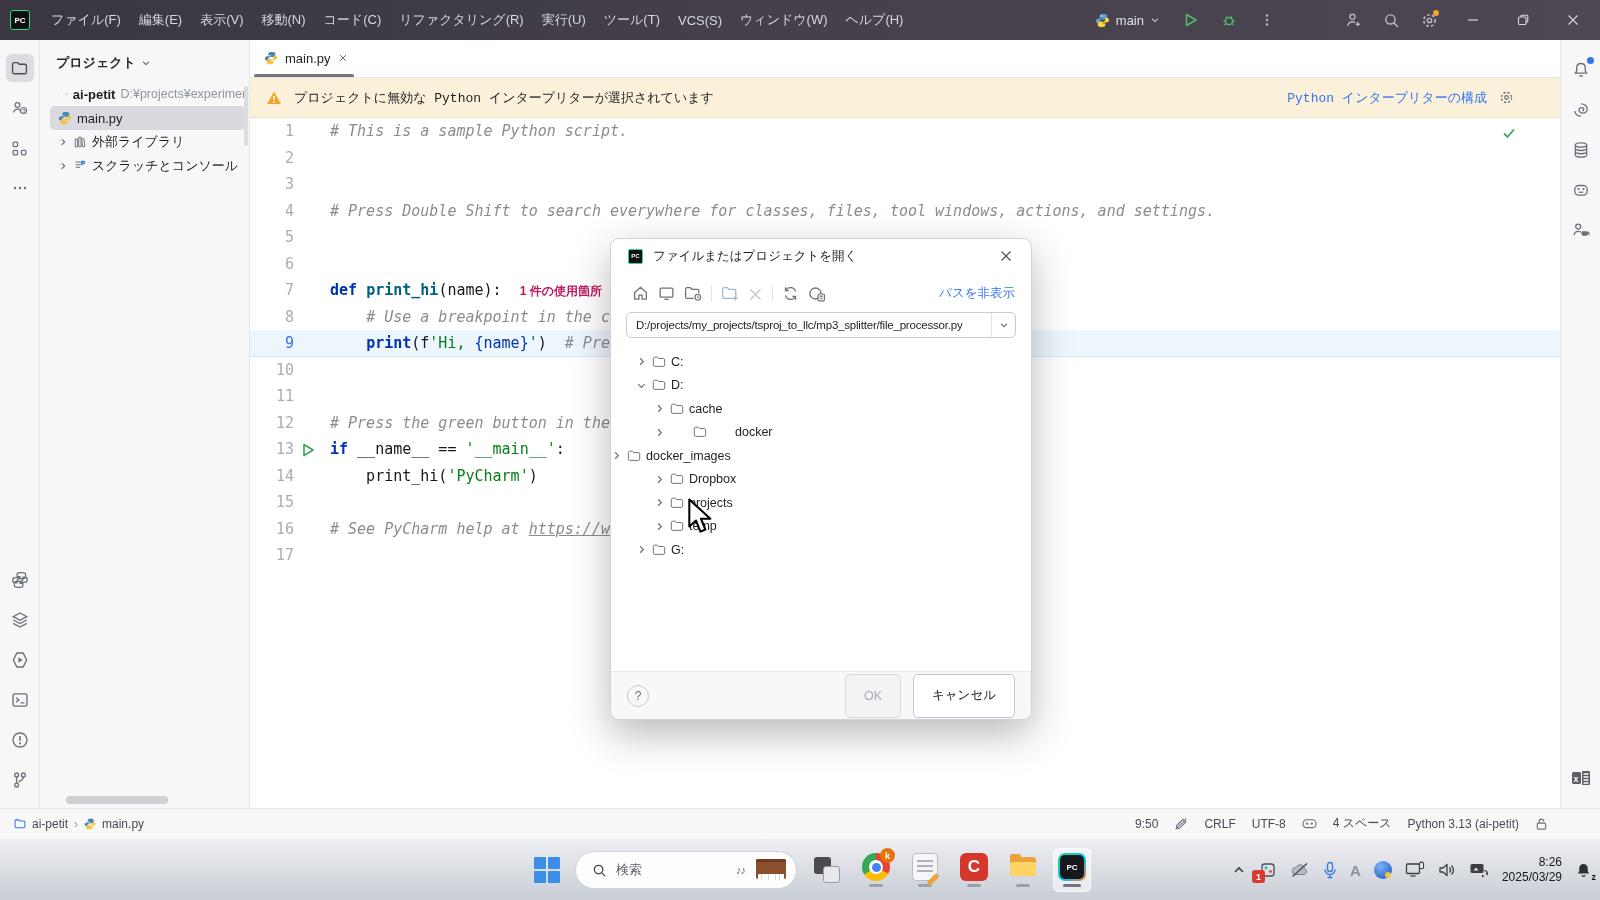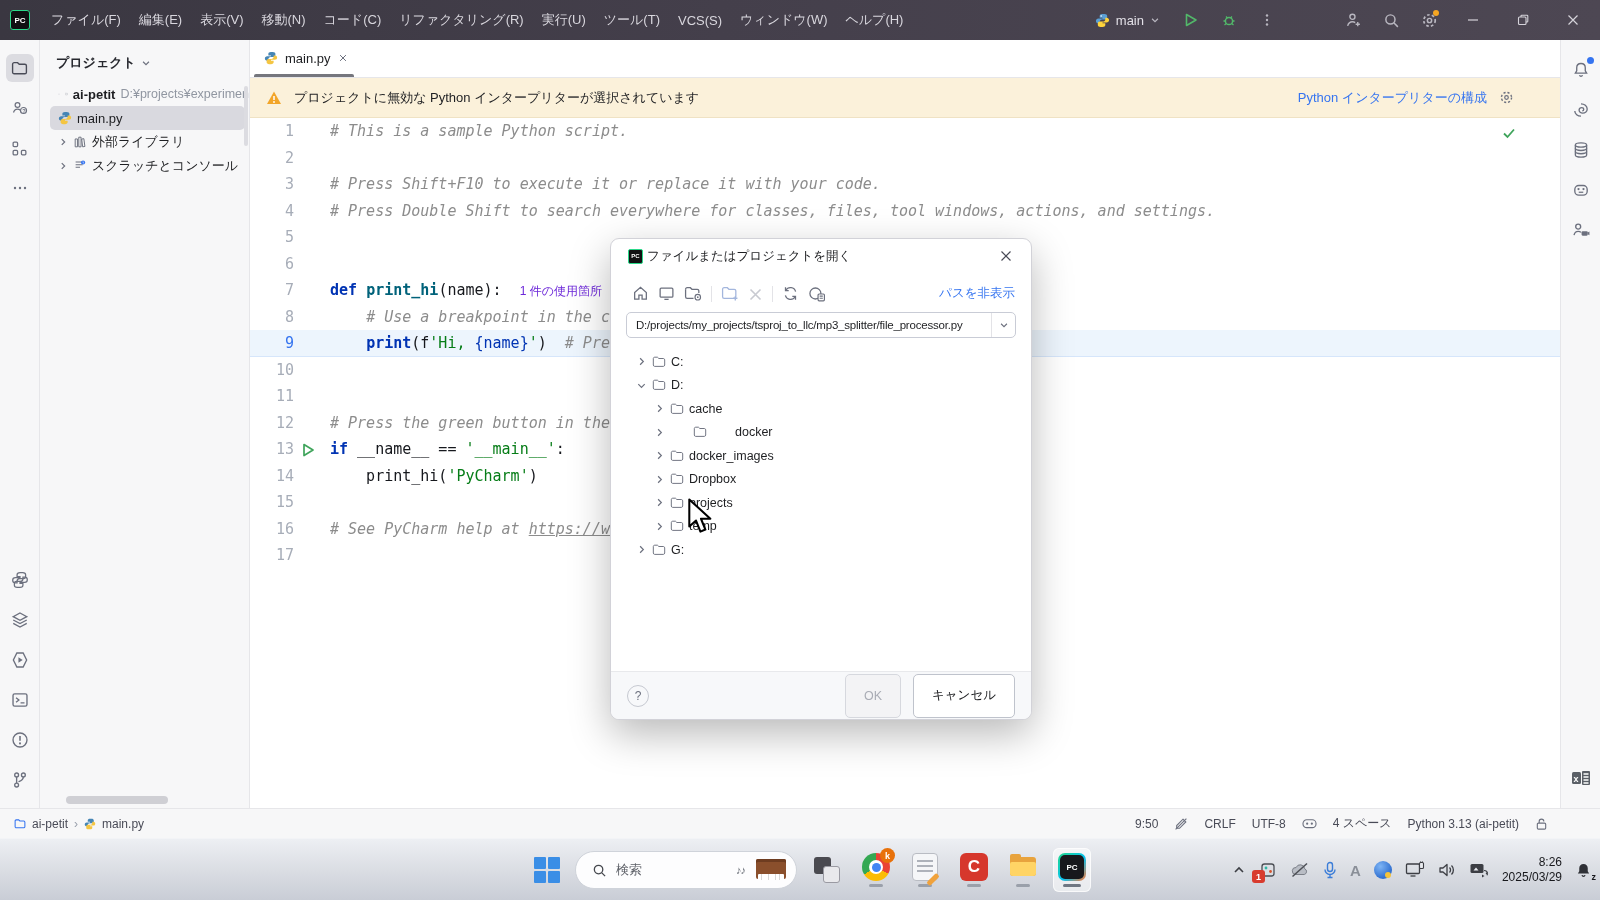--- a/index.html
+++ b/index.html
@@ -36,48 +36,48 @@
   .pp-name-b { font-weight:bold; color:#1e1f22; }
   .pp-path { color:#9096a1; font-size:12.5px; }
   .pp-indent1 { padding-left:52px; }
   .pp-hscroll { position:absolute; left:26px; bottom:4px; width:102px; height:8px; border-radius:4px; background:#cfcfd4; }
   .pp-vscroll { position:absolute; right:1px; top:46px; width:4px; height:60px; border-radius:2px; background:#dcdce1; }
 
   .editor { position:absolute; left:250px; top:40px; width:1310px; height:768px; background:#fff; }
   .tabbar { height:38px; border-bottom:1px solid #e6e6e9; display:flex; align-items:flex-end; }
   .tab { position:relative; display:flex; align-items:center; gap:7px; height:38px; padding:0 10px 0 14px; font-size:13px; color:#1e1f22; }
   .tab-underline { position:absolute; left:4px; right:4px; bottom:0; height:3px; background:#75767d; border-radius:2px 2px 0 0; }
-  .banner { height:40px; background:#fbf1da; border-bottom:1px solid #efe2c4; display:flex; align-items:center; padding:0 46px 0 16px; gap:12px; }
+  .banner { height:40px; background:#fbf1da; border-bottom:1px solid #efe2c4; display:flex; align-items:center; padding:0 46px 0 16px; gap:12px;font-family:Liberation Mono, monospace; }
   .banner-link { color:#3574f0; margin-left:auto; }
   .code-area { position:relative; height:688px; font-family:"DejaVu Sans Mono","Liberation Mono",monospace; font-size:15px; }
   .code-line { position:relative; display:flex; height:26.5px; line-height:26.5px; white-space:pre; }
   .code-line.current { background:#edf5fd; box-shadow:inset 0 -1px 0 #d6e6fb; }
   .gut-num { width:44px; text-align:right; color:#a7adb8; flex:0 0 44px; }
   .current .gut-num { color:#3574f0; }
   .run-marker { position:absolute; left:52px; top:7px; }
   .code-text { margin-left:36px; }
   .s-com { color:#8c8c8c; font-style:italic; }
   .s-kw { color:#0033b3; font-weight:bold; }
   .s-fn { color:#00627a; font-weight:bold; }
   .s-str { color:#067d17; }
   .s-br { color:#0033b3; }
   .s-pl { color:#16181d; }
   .s-comlink { color:#8c8c8c; font-style:italic; text-decoration:underline; }
-  .s-inlay { color:#6d28d9; font-family:"Liberation Sans",sans-serif; font-size:12px; }
+  .s-inlay { color:#be185d; font-family:"Liberation Sans",sans-serif; font-size:12px;font-weight:bold; }
   .inspect-check { position:absolute; top:8px; right:44px; }
 
   .right-strip { position:absolute; right:0; top:40px; width:40px; height:768px; background:#f7f7f8; border-left:1px solid #e6e6e9;
     display:flex; flex-direction:column; align-items:center; padding:10px 0; }
   .right-strip .strip-btn { margin:6px 0; position:relative; }
   .blue-dot { position:absolute; top:1px; right:1px; width:7px; height:7px; border-radius:50%; background:#3574f0; }
 
   
   .dialog { position:absolute; left:610px; top:238px; width:422px; height:482px; background:#fff; border:1px solid #d2d2d8;
     border-radius:9px; box-shadow:0 14px 40px rgba(0,0,0,.28); z-index:50; }
-  .dlg-title { display:flex; align-items:center; gap:4px; height:34px; padding:0 12px 0 17px; }
+  .dlg-title { display:flex; align-items:center; gap:10px; height:34px; padding:0 12px 0 17px; }
   .dlg-logo { width:15px; height:15px; background:#101012; border-radius:2px; color:#fff; font-size:6px; font-weight:bold;
     display:flex; align-items:center; justify-content:center; border:1px solid #2bd98a; }
   .dlg-title-text { font-size:12.5px; color:#1e1f22; }
   .dlg-close { margin-left:auto; width:26px; height:26px; display:flex; align-items:center; justify-content:center; border-radius:5px; }
   .dlg-toolbar { display:flex; align-items:flex-end; gap:9px; padding:12px 16px 8px 21px; }
   .dlg-sep { width:1px; height:16px; background:#e3e3e7; }
   .dlg-hidepath { margin-left:auto; color:#3574f0; font-size:12.5px; }
   .dlg-path { display:flex; align-items:center; margin:2px 15px 8px 15px; height:26px; border:1px solid #c9ccd6; border-radius:5px; overflow:hidden; }
   .dlg-path input { flex:1; border:0; outline:none; font-family:"Liberation Sans",sans-serif; font-size:11.5px; letter-spacing:-0.2px;
     color:#1e1f22; padding:0 6px 0 9px; background:transparent; }
@@ -389,21 +389,21 @@
     <span class="banner-link">Python インタープリターの構成</span>
     <svg width="15" height="15" viewBox="0 0 16 16">
         <circle cx="8" cy="8" r="5.4" fill="none" stroke="#6c707e" stroke-width="1.5" stroke-dasharray="2.3 2"></circle>
         <circle cx="8" cy="8" r="1.9" fill="none" stroke="#6c707e" stroke-width="1.3"></circle>
       </svg>
   </div>
   <div class="code-area">
     <div id="code-lines">
         <div class="code-line"><span class="gut-num">1</span><span class="code-text"><span class="s-com"># This is a sample Python script.</span></span></div>
         <div class="code-line"><span class="gut-num">2</span><span class="code-text"></span></div>
-        <div class="code-line"><span class="gut-num">3</span><span class="code-text"><span class="s-com"># Press Shift+F10 to execute it or replace it with your code.</span></span></div>
+        <div class="code-line"><span class="gut-num">3</span></div>
         <div class="code-line"><span class="gut-num">4</span><span class="code-text"><span class="s-com"># Press Double Shift to search everywhere for classes, files, tool windows, actions, and settings.</span></span></div>
         <div class="code-line"><span class="gut-num">5</span><span class="code-text"></span></div>
         <div class="code-line"><span class="gut-num">6</span><span class="code-text"></span></div>
         <div class="code-line"><span class="gut-num">7</span><span class="code-text"><span class="s-kw">def </span><span class="s-fn">print_hi</span><span class="s-pl">(name):  </span><span class="s-inlay">1 件の使用箇所</span></span></div>
         <div class="code-line"><span class="gut-num">8</span><span class="code-text"><span class="s-pl">    </span><span class="s-com"># Use a breakpoint in the code below to debug your script.</span></span></div>
         <div class="code-line current"><span class="gut-num">9</span><span class="code-text"><span class="s-pl">    </span><span class="s-kw">print</span><span class="s-pl">(f</span><span class="s-str">'Hi, </span><span class="s-br">{name}</span><span class="s-str">'</span><span class="s-pl">)</span><span class="s-com">  # Press Ctrl+F8 to toggle the breakpoint.</span></span></div>
         <div class="code-line"><span class="gut-num">10</span><span class="code-text"></span></div>
         <div class="code-line"><span class="gut-num">11</span><span class="code-text"></span></div>
         <div class="code-line"><span class="gut-num">12</span><span class="code-text"><span class="s-com"># Press the green button in the gutter to run the script.</span></span></div>
         <div class="code-line"><span class="gut-num">13</span><span class="run-marker"><svg width="13" height="14" viewBox="0 0 12 14">
@@ -566,21 +566,21 @@
             <path d="M4.5 2.5 8 6l-3.5 3.5" stroke="#6c707e" stroke-width="1.3" fill="none"></path>
           </svg>
         </span>
         <span>
           <svg width="14" height="14" viewBox="0 0 16 16">
             <path d="M1.5 4c0-.8.6-1.5 1.5-1.5h3.2L7.8 4H13c.8 0 1.5.7 1.5 1.5v6c0 .8-.7 1.5-1.5 1.5H3c-.9 0-1.5-.7-1.5-1.5V4z" fill="none" stroke="#6c707e" stroke-width="1.1"></path>
           </svg>
         </span>
         <span>docker</span>
       </div>
-      <div class="dtree-row" style="padding-left: 43px;">
+      <div class="dtree-row" style="">
         <span>
           <svg width="11" height="11" viewBox="0 0 12 12">
             <path d="M4.5 2.5 8 6l-3.5 3.5" stroke="#6c707e" stroke-width="1.3" fill="none"></path>
           </svg>
         </span>
         <span>
           <svg width="14" height="14" viewBox="0 0 16 16">
             <path d="M1.5 4c0-.8.6-1.5 1.5-1.5h3.2L7.8 4H13c.8 0 1.5.7 1.5 1.5v6c0 .8-.7 1.5-1.5 1.5H3c-.9 0-1.5-.7-1.5-1.5V4z" fill="none" stroke="#6c707e" stroke-width="1.1"></path>
           </svg>
         </span>

